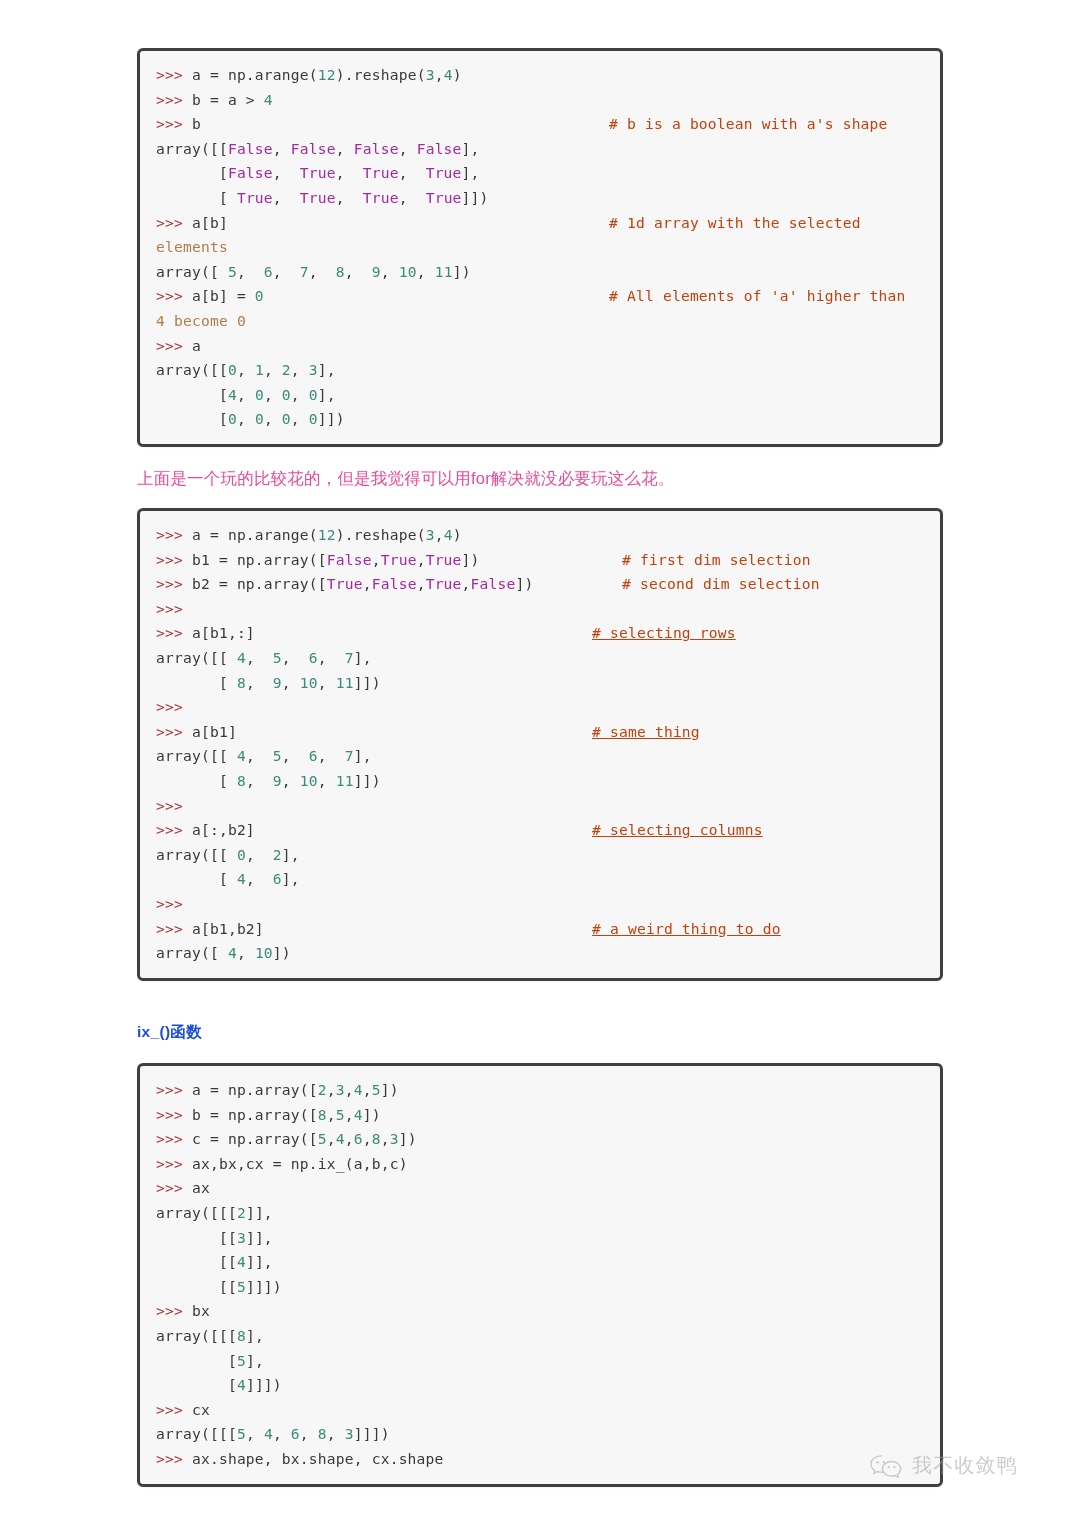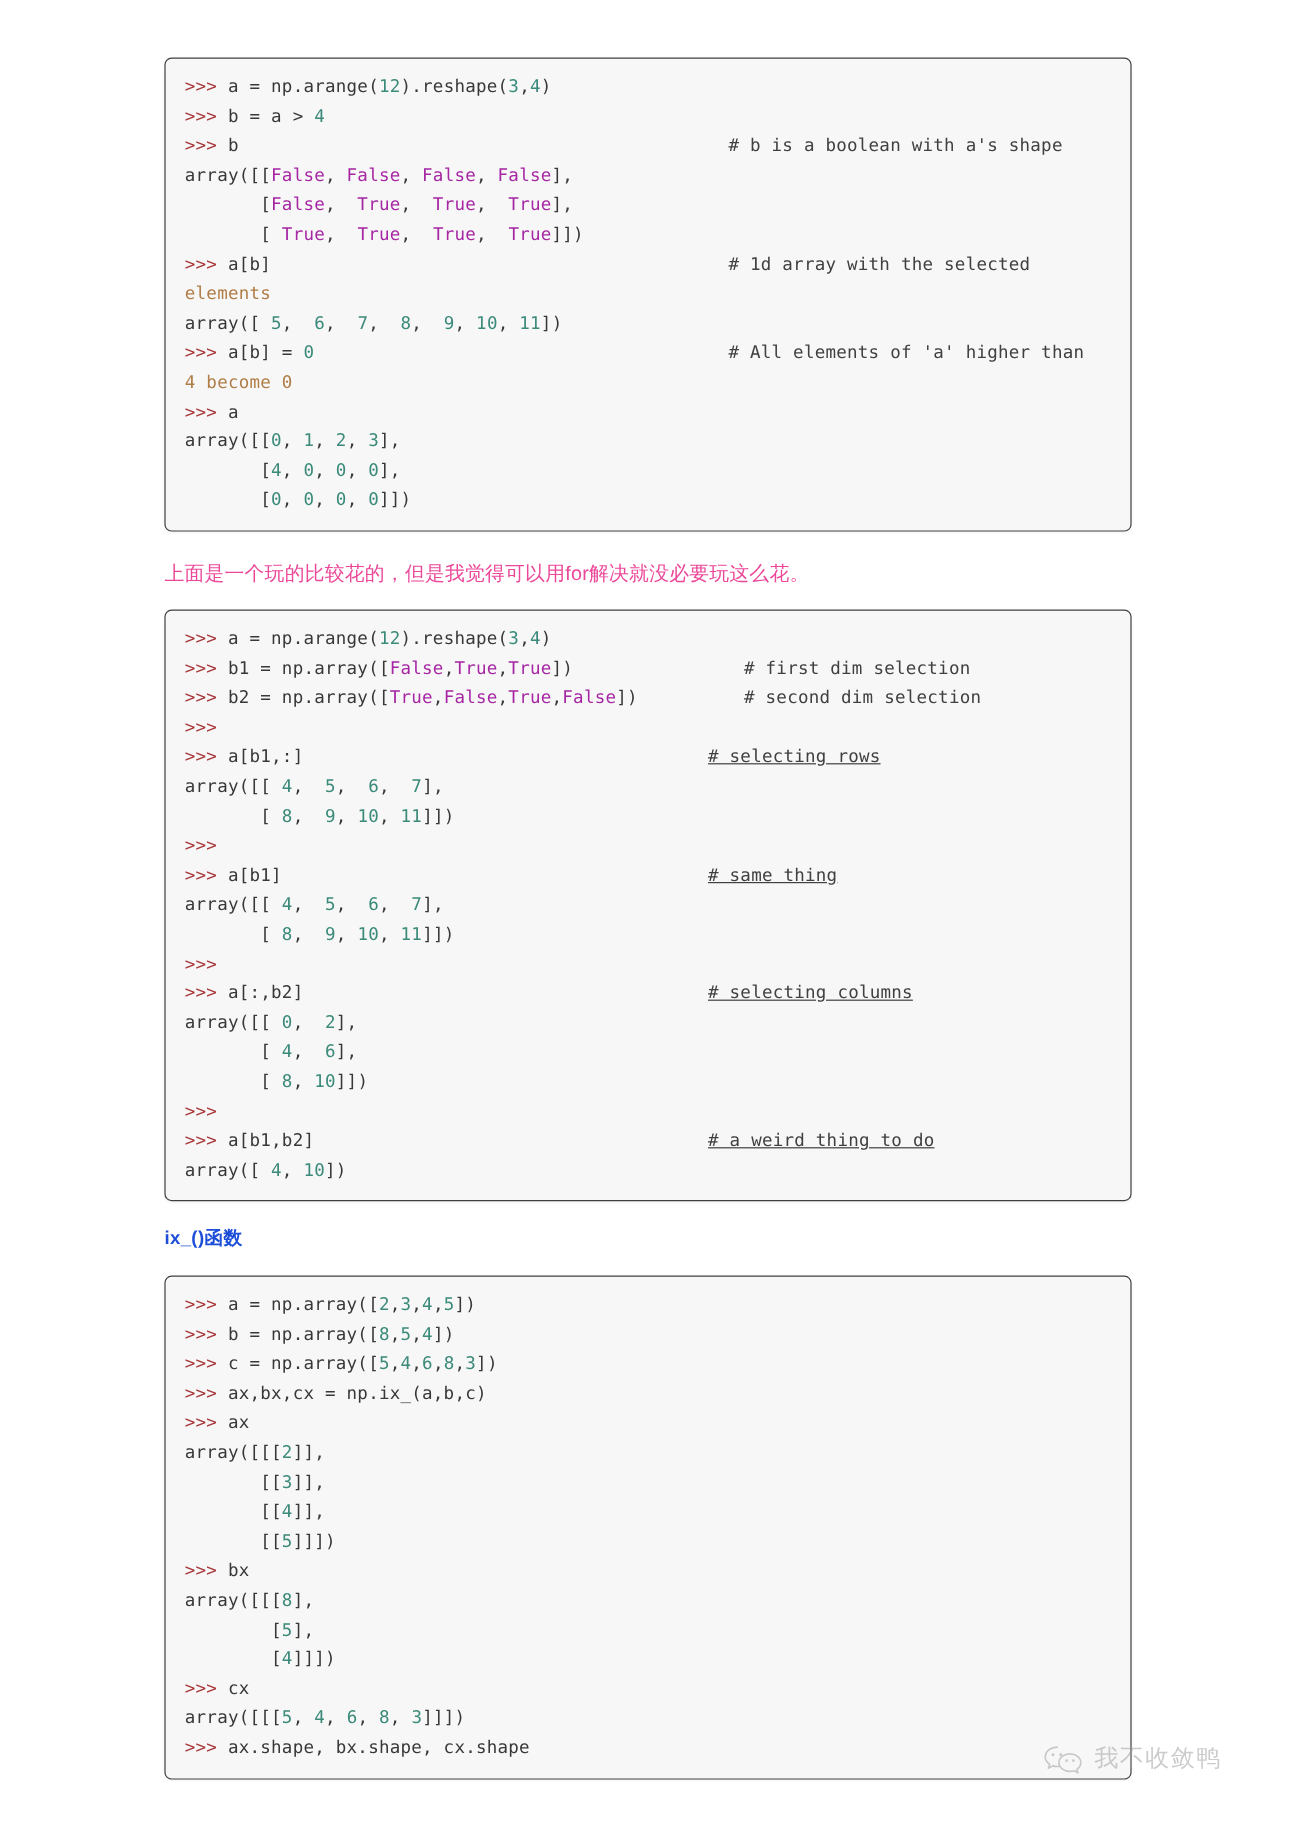--- a/index.html
+++ b/index.html
@@ -21,21 +21,21 @@
     height: 1528px;
     background: #ffffff;
   }
 
   
   .code-block {
     position: absolute;
     left: 137px;
     width: 806px;
     background: #f7f7f7;
-    border: 1px solid #404040;
+    border: 3px solid #404040;
     border-radius: 6px;
     box-sizing: border-box;
     padding: 12px 0 12px 16px;
     box-shadow: 0 1px 2px rgba(0,0,0,0.045);
   }
 
   .code-line {
     position: relative;
     height: 24.6px;
     line-height: 24.6px;
@@ -51,21 +51,21 @@
   .tok-prompt  { color: #a8383b; }
   .tok-plain   { color: #383838; }
   .tok-num     { color: #3b8a7a; }
   .tok-bool    { color: #a626a4; text-align: right; }
   .tok-comment { color: #b07d48; }
 
   .cmt {
     position: absolute;
     top: 0;
     white-space: pre;
-    color: #404040;
+    color: #c2410c;
   }
   .cmt-a { left: 453px; }
   .cmt-b { left: 466px; }
   .cmt-c { left: 436px; text-decoration: underline; }
 
   
   .para {
     position: absolute;
     left: 137px;
     width: 820px;
@@ -145,21 +145,20 @@
       <div class="code-line"><span class="seg tok-plain">array([[ </span><span class="seg tok-num">4</span><span class="seg tok-plain">,  </span><span class="seg tok-num">5</span><span class="seg tok-plain">,  </span><span class="seg tok-num">6</span><span class="seg tok-plain">,  </span><span class="seg tok-num">7</span><span class="seg tok-plain">],</span></div>
       <div class="code-line"><span class="seg tok-plain">       [ </span><span class="seg tok-num">8</span><span class="seg tok-plain">,  </span><span class="seg tok-num">9</span><span class="seg tok-plain">, </span><span class="seg tok-num">10</span><span class="seg tok-plain">, </span><span class="seg tok-num">11</span><span class="seg tok-plain">]])</span></div>
       <div class="code-line"><span class="seg tok-prompt">&gt;&gt;&gt;</span></div>
       <div class="code-line"><span class="seg tok-prompt">&gt;&gt;&gt; </span><span class="seg tok-plain">a[b1]</span><span class="cmt cmt-c"># same thing</span></div>
       <div class="code-line"><span class="seg tok-plain">array([[ </span><span class="seg tok-num">4</span><span class="seg tok-plain">,  </span><span class="seg tok-num">5</span><span class="seg tok-plain">,  </span><span class="seg tok-num">6</span><span class="seg tok-plain">,  </span><span class="seg tok-num">7</span><span class="seg tok-plain">],</span></div>
       <div class="code-line"><span class="seg tok-plain">       [ </span><span class="seg tok-num">8</span><span class="seg tok-plain">,  </span><span class="seg tok-num">9</span><span class="seg tok-plain">, </span><span class="seg tok-num">10</span><span class="seg tok-plain">, </span><span class="seg tok-num">11</span><span class="seg tok-plain">]])</span></div>
       <div class="code-line"><span class="seg tok-prompt">&gt;&gt;&gt;</span></div>
       <div class="code-line"><span class="seg tok-prompt">&gt;&gt;&gt; </span><span class="seg tok-plain">a[:,b2]</span><span class="cmt cmt-c"># selecting columns</span></div>
       <div class="code-line"><span class="seg tok-plain">array([[ </span><span class="seg tok-num">0</span><span class="seg tok-plain">,  </span><span class="seg tok-num">2</span><span class="seg tok-plain">],</span></div>
       <div class="code-line"><span class="seg tok-plain">       [ </span><span class="seg tok-num">4</span><span class="seg tok-plain">,  </span><span class="seg tok-num">6</span><span class="seg tok-plain">],</span></div>
-      <div class="code-line"><span class="seg tok-plain">       [ </span><span class="seg tok-num">8</span><span class="seg tok-plain">, </span><span class="seg tok-num">10</span><span class="seg tok-plain">]])</span></div>
       <div class="code-line"><span class="seg tok-prompt">&gt;&gt;&gt;</span></div>
       <div class="code-line"><span class="seg tok-prompt">&gt;&gt;&gt; </span><span class="seg tok-plain">a[b1,b2]</span><span class="cmt cmt-c"># a weird thing to do</span></div>
       <div class="code-line"><span class="seg tok-plain">array([ </span><span class="seg tok-num">4</span><span class="seg tok-plain">, </span><span class="seg tok-num">10</span><span class="seg tok-plain">])</span></div>
     </div>
 
   <div class="heading" id="heading-1" style="top:1022px;">ix_()函数</div>
 
   <div class="code-block" id="block-2" style="top:1063px;">
       <div class="code-line"><span class="seg tok-prompt">&gt;&gt;&gt; </span><span class="seg tok-plain">a = np.array([</span><span class="seg tok-num">2</span><span class="seg tok-plain">,</span><span class="seg tok-num">3</span><span class="seg tok-plain">,</span><span class="seg tok-num">4</span><span class="seg tok-plain">,</span><span class="seg tok-num">5</span><span class="seg tok-plain">])</span></div>
       <div class="code-line"><span class="seg tok-prompt">&gt;&gt;&gt; </span><span class="seg tok-plain">b = np.array([</span><span class="seg tok-num">8</span><span class="seg tok-plain">,</span><span class="seg tok-num">5</span><span class="seg tok-plain">,</span><span class="seg tok-num">4</span><span class="seg tok-plain">])</span></div>

